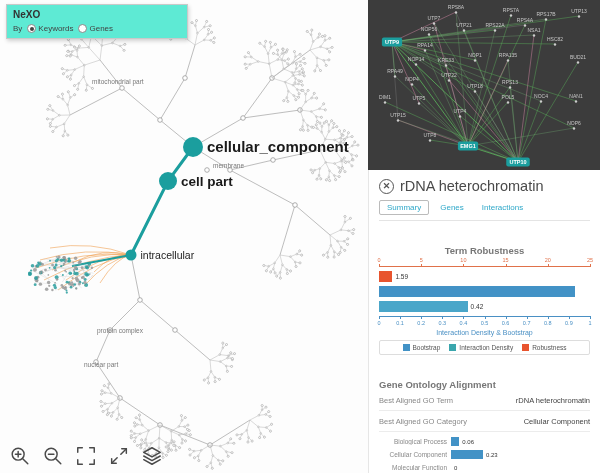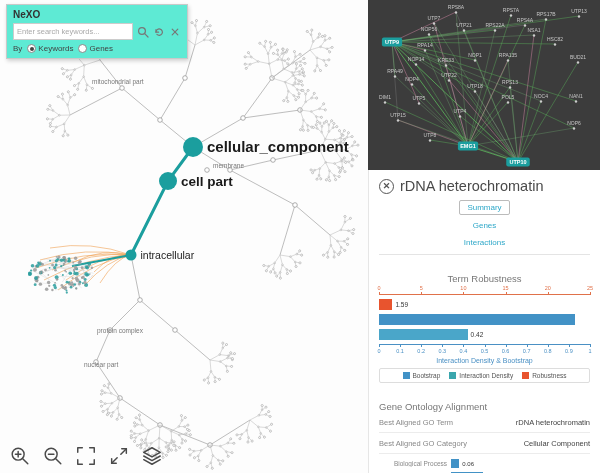--- a/index.html
+++ b/index.html
@@ -32,26 +32,26 @@
   
   .network-panel{position:absolute;left:368px;top:0;width:232px;height:170px;background:#3c3c3c;}
 
   
   .detail-panel{position:absolute;left:368px;top:170px;width:232px;height:303px;background:#fff;
     box-sizing:border-box;padding:0 10px;border-left:1px solid #e6e6e6;}
   .detail-header{display:flex;align-items:center;gap:6px;padding-top:8px;}
   .close-btn{flex:none;width:13px;height:13px;border:1.5px solid #555;border-radius:50%;color:#555;
     font-size:9px;line-height:12px;text-align:center;font-weight:bold;cursor:pointer;}
   .detail-title{font-size:14.5px;color:#4a4a4a;white-space:nowrap;}
-  .tabs{display:flex;gap:4px;margin-top:6px;align-items:center;flex-direction:column;}
+  .tabs{display:flex;gap:4px;margin-top:6px;align-items:center;}
   .tab{font-size:8px;color:#2fa8c9;padding:2px 7px;cursor:pointer;border-radius:2px;}
   .tab.active{border:1px solid #bbb;}
   .hr{border-top:1px solid #e4e4e4;margin-top:5px;}
   .term-id{font-size:9px;color:#666;margin-top:7px;}
-  .sec-title{font-size:9.5px;color:#777;margin-top:18px;}
+  .sec-title{font-size:9.5px;color:#777;margin-top:24px;font-weight:bold;}
   .sec-title.center{text-align:center;}
   .rob-axis-title{font-size:7px;color:#4a90c4;text-align:center;margin-top:2px;}
   .legend{display:flex;justify-content:center;align-items:center;gap:9px;border:1px solid #ddd;
     border-radius:2px;padding:3px 0;margin-top:4px;}
   .legend-item{display:inline-flex;align-items:center;gap:3px;font-size:6.5px;color:#555;}
   .legend-swatch{width:7px;height:7px;display:inline-block;}
   .align-row{display:flex;justify-content:space-between;align-items:center;padding:6px 0 5px;
     border-bottom:1px solid #ececec;font-size:7.5px;}
   .align-label{color:#888;}
   .align-value{color:#444;}
@@ -1493,41 +1493,20 @@
           <text x="140.5" y="258.78" font-size="10.5" font-weight="normal" fill="#222">intracellular</text>
           <text x="92" y="84" font-size="6.5" fill="#787878">mitochondrial part</text>
           <text x="213" y="168" font-size="6.5" fill="#787878">membrane</text>
           <text x="97" y="333" font-size="6.5" fill="#787878">protein complex</text>
           <text x="84" y="367" font-size="6.5" fill="#787878">nuclear part</text>
         </g>
       </svg>
 
     <div class="search-panel">
       <div class="search-title">NeXO</div>
-      <div class="search-row">
-        <input class="search-input" placeholder="Enter search keywords..." style="">
-        <span class="icon-btn">
-          <svg width="12" height="12" viewBox="0 0 12 12">
-              <circle cx="5" cy="5" r="3.4"></circle>
-              <line x1="7.7" y1="7.7" x2="11" y2="11"></line>
-            </svg>
-        </span>
-        <span class="icon-btn">
-          <svg width="12" height="12" viewBox="0 0 12 12">
-              <path d="M3 6.2 a3.2 3.2 0 1 1 0.9 2.2"></path>
-              <path d="M3 3.6 v2.6 h2.6"></path>
-            </svg>
-        </span>
-        <span class="icon-btn">
-          <svg width="12" height="12" viewBox="0 0 12 12">
-              <line x1="3.2" y1="3.2" x2="8.8" y2="8.8"></line>
-              <line x1="8.8" y1="3.2" x2="3.2" y2="8.8"></line>
-            </svg>
-        </span>
-      </div>
       <div class="radio-row" id="radioRow">
         <span>By</span>
       <span class="radio-opt">
             <span class="radio sel"></span>
             <span>Keywords</span>
           </span>
           <span class="radio-opt">
             <span class="radio"></span>
             <span>Genes</span>
           </span>

